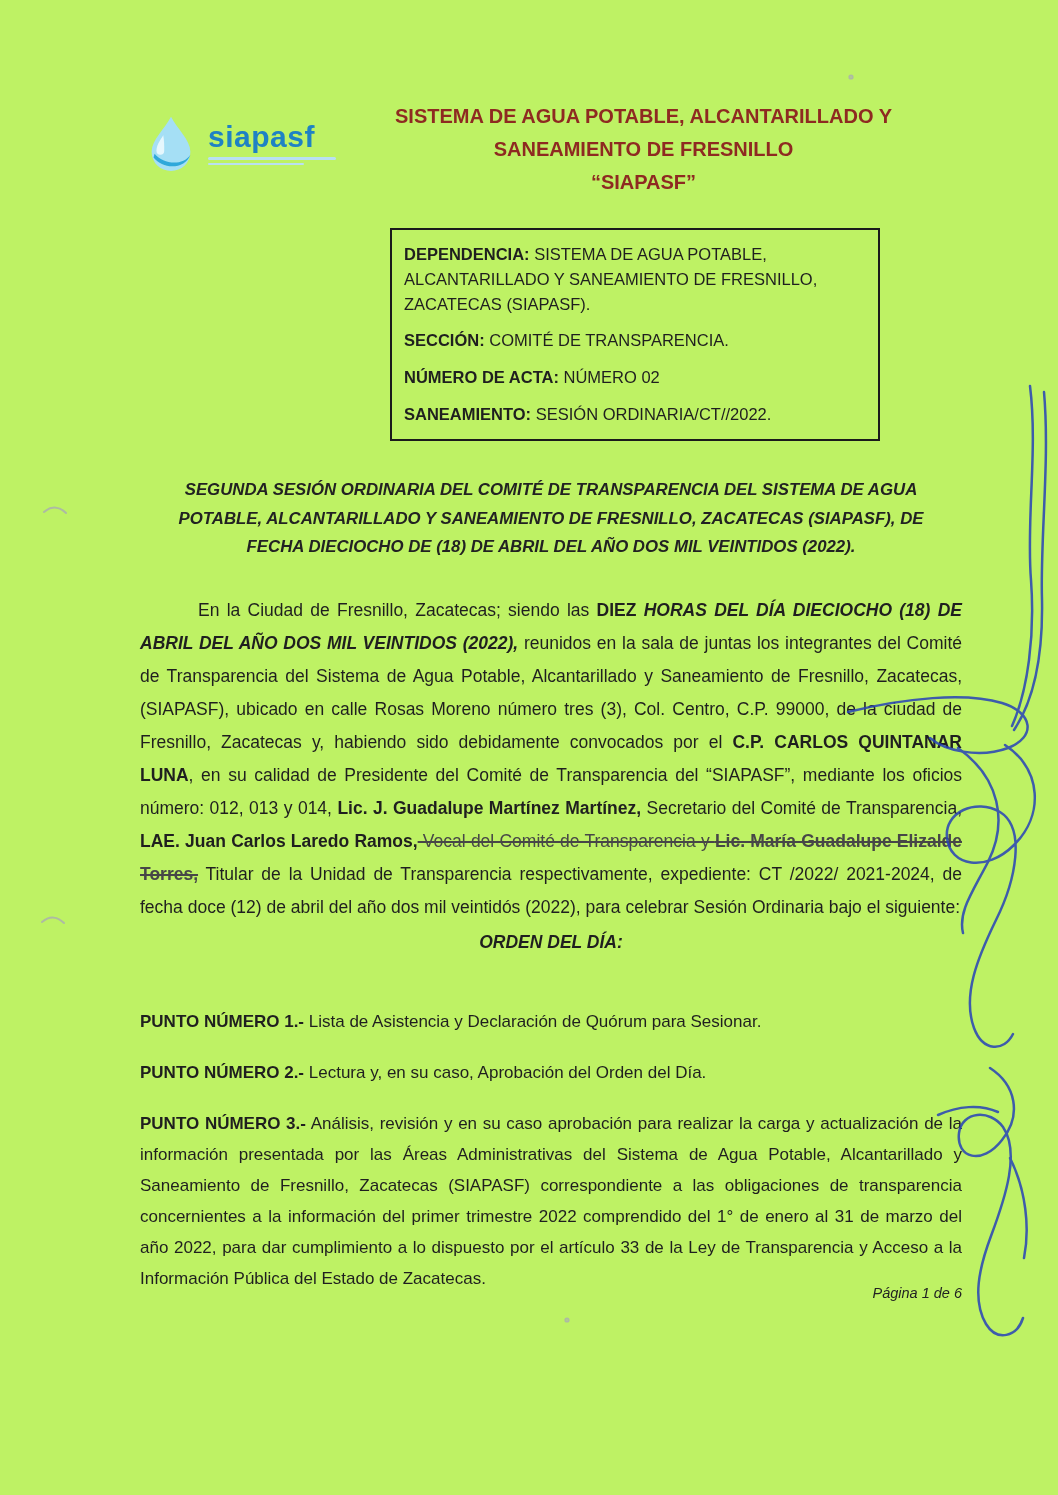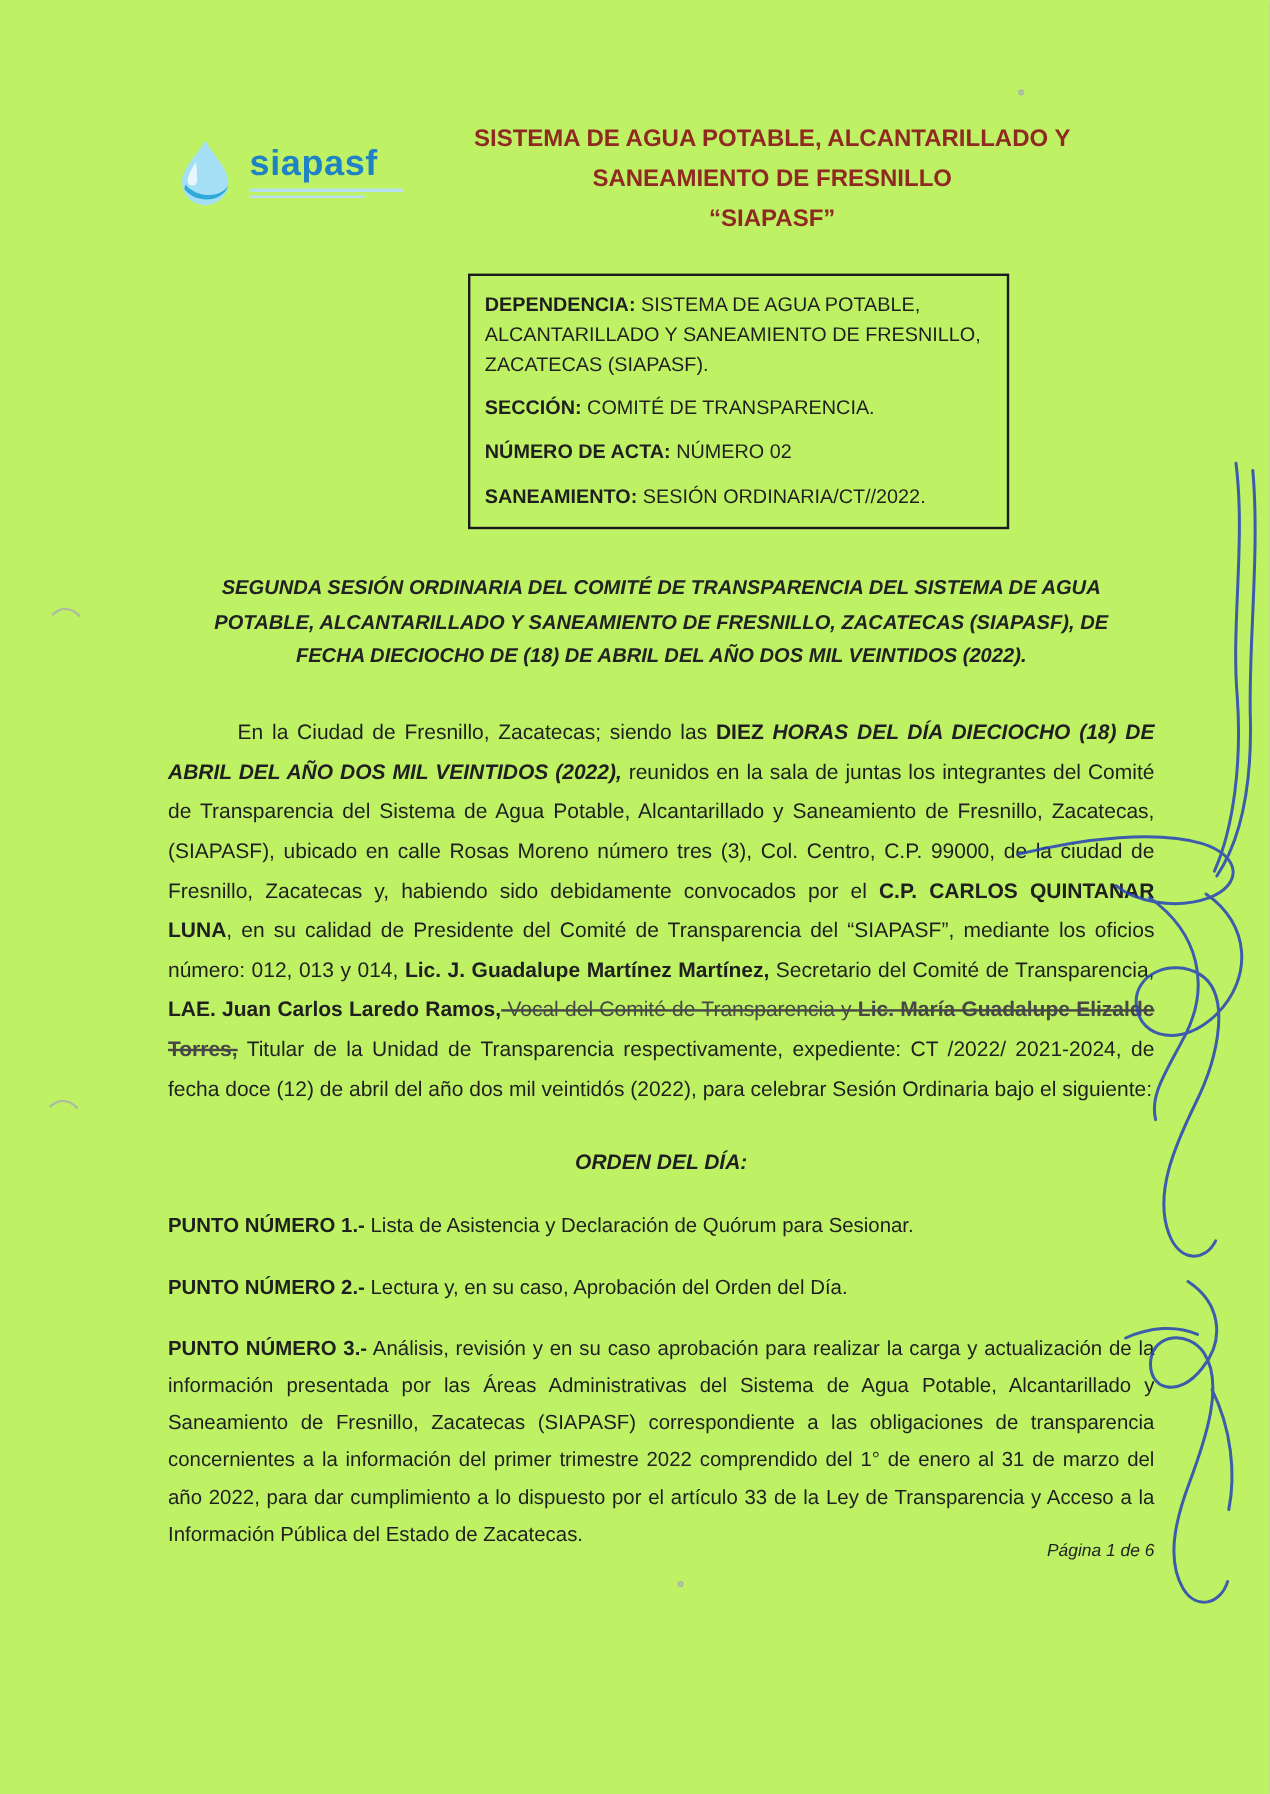--- a/index.html
+++ b/index.html
@@ -34,21 +34,21 @@
   .logo-tagline-bar.small { width:96px; height:2px; margin-top:3px; }
 
   .title-block {
     flex:1; text-align:center;
     color:#8e2a21; font-weight:700; font-size:20px; line-height:1.65;
     padding-top:2px;
   }
 
   
   .info-box {
-    position:absolute; top:228px; left:390px; width:451px;
+    position:absolute; top:228px; left:390px; width:490px;
     border:2px solid #1b1b1b;
     padding:12px 14px 10px 12px;
     font-size:16.5px; line-height:1.5;
   }
   .info-row { margin-bottom:12px; }
   .info-row:last-child { margin-bottom:2px; }
   .lbl { font-weight:700; }
 
   
   .session-heading {
@@ -62,21 +62,21 @@
   .intro-par {
     position:absolute; top:582px; left:140px; width:822px;
     text-indent:58px;
     margin-top:12px;
   }
   .b  { font-weight:700; }
   .bi { font-weight:700; font-style:italic; }
   .struck { text-decoration:line-through; text-decoration-thickness:1.5px; color:#474747; }
 
   .orden-heading {
-    position:absolute; top:958px; left:140px; width:822px;
+    position:absolute; top:932px; left:140px; width:822px;
     text-align:center; font-weight:700; font-style:italic; font-size:17.5px;
   }
 
   .puntos {
     position:absolute; top:1006px; left:140px; width:822px;
   }
   .punto { margin-bottom:20px; line-height:31px; font-size:17px; text-align:justify; }
 
   .page-footer {
     position:absolute; top:1285px; right:96px;

